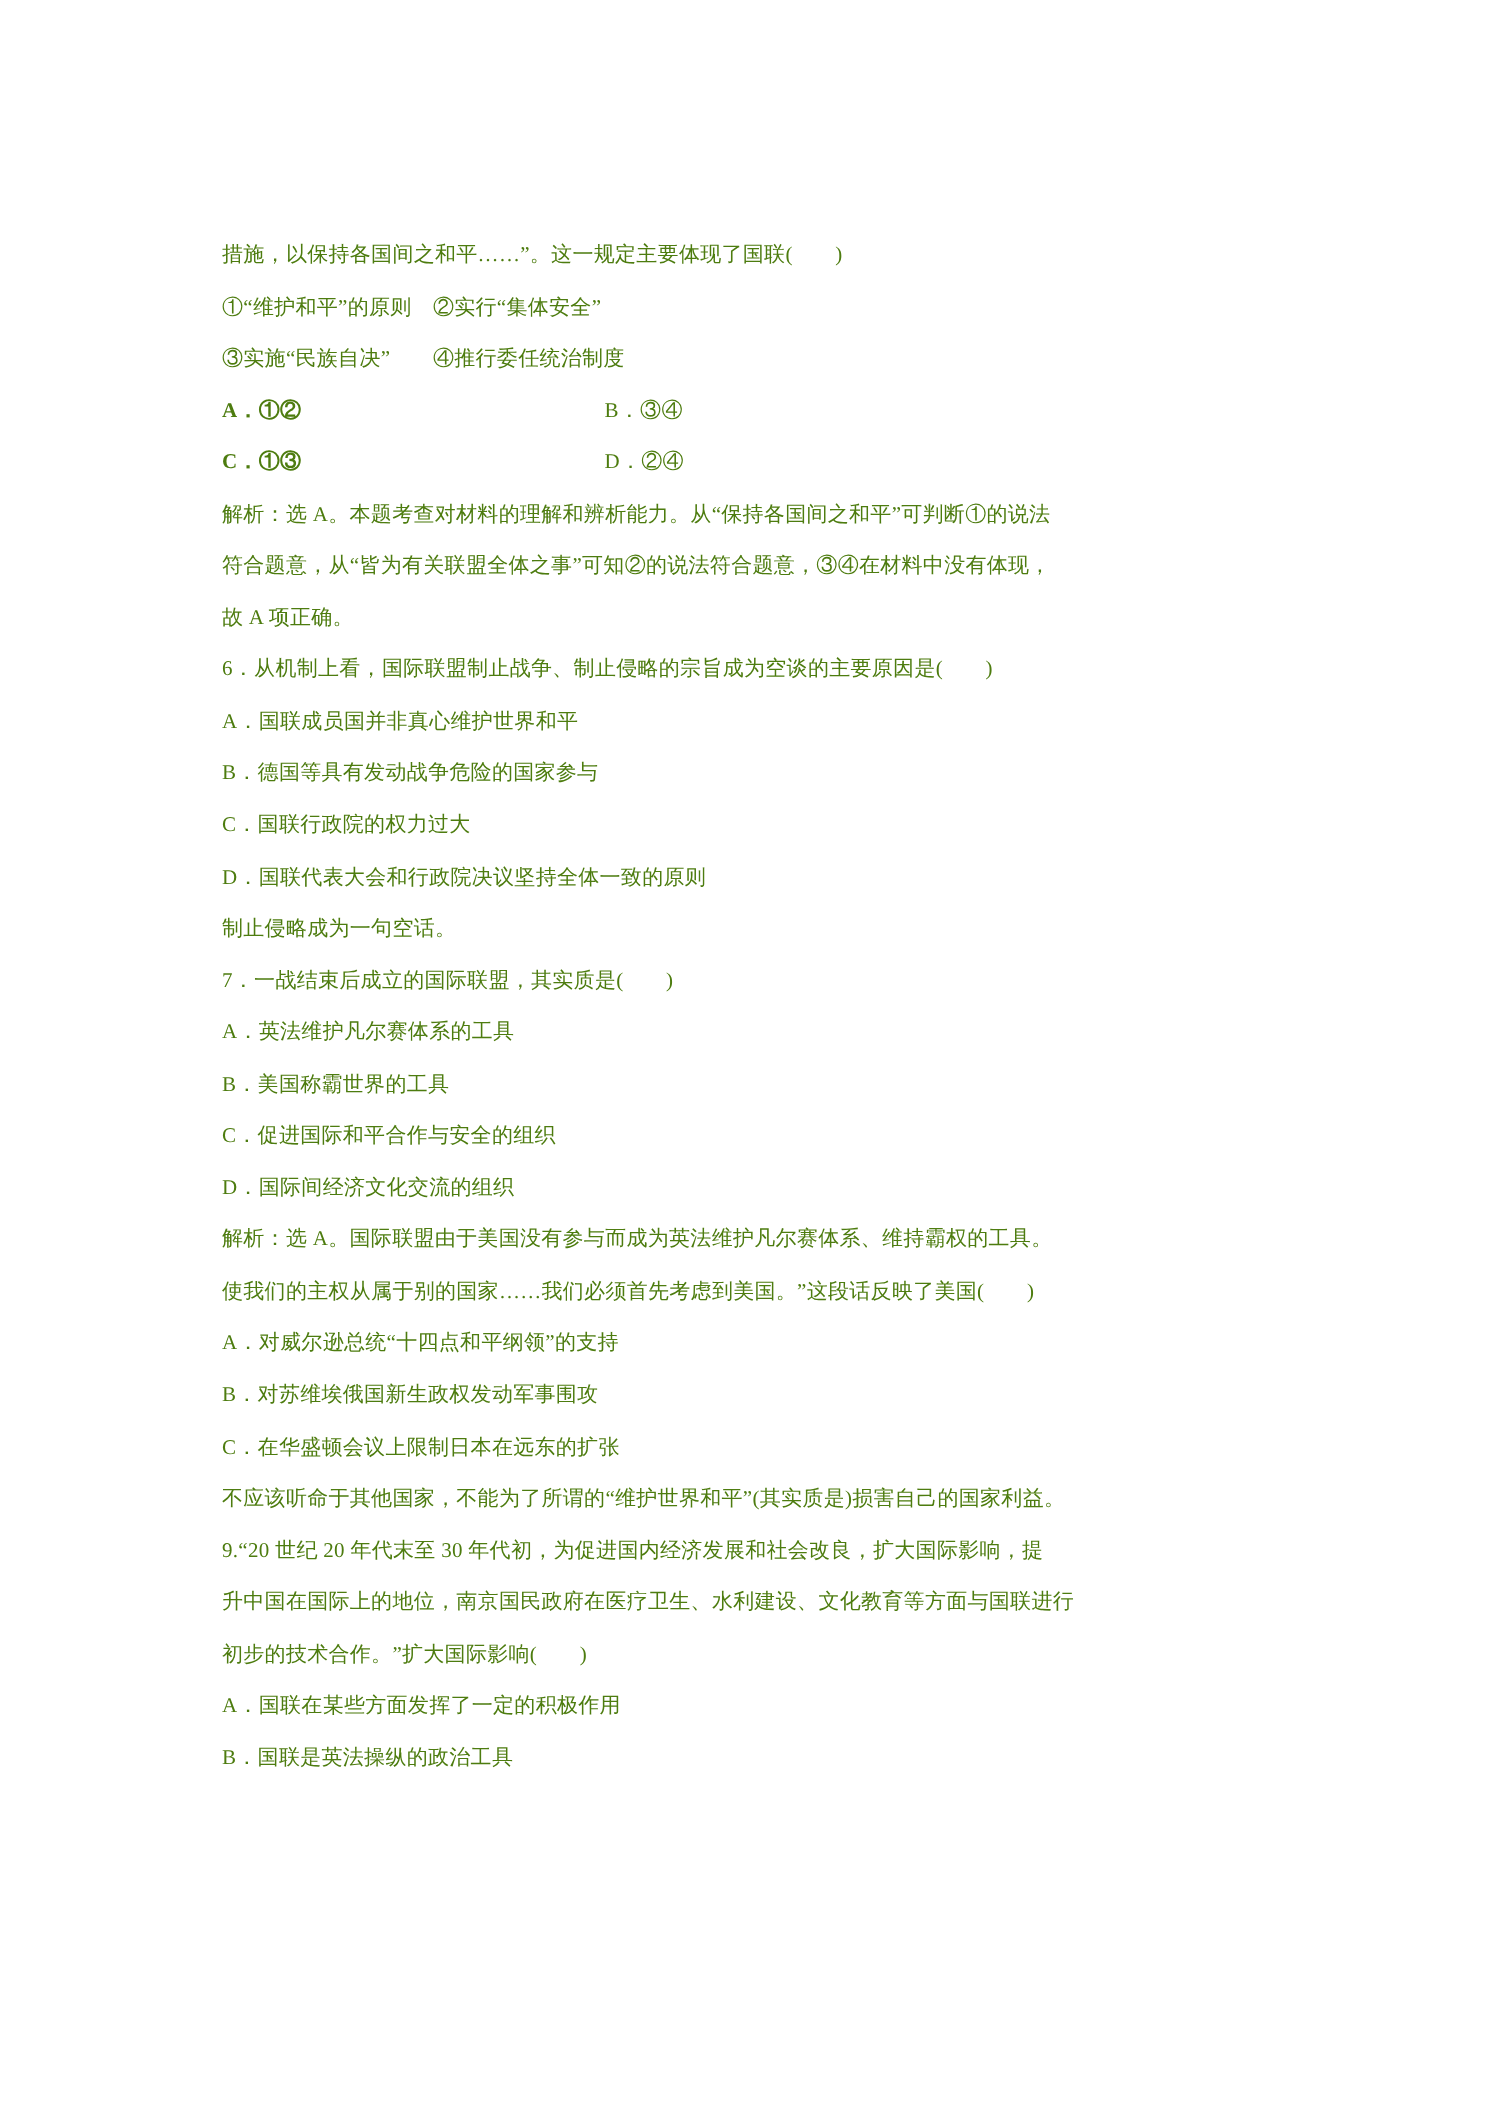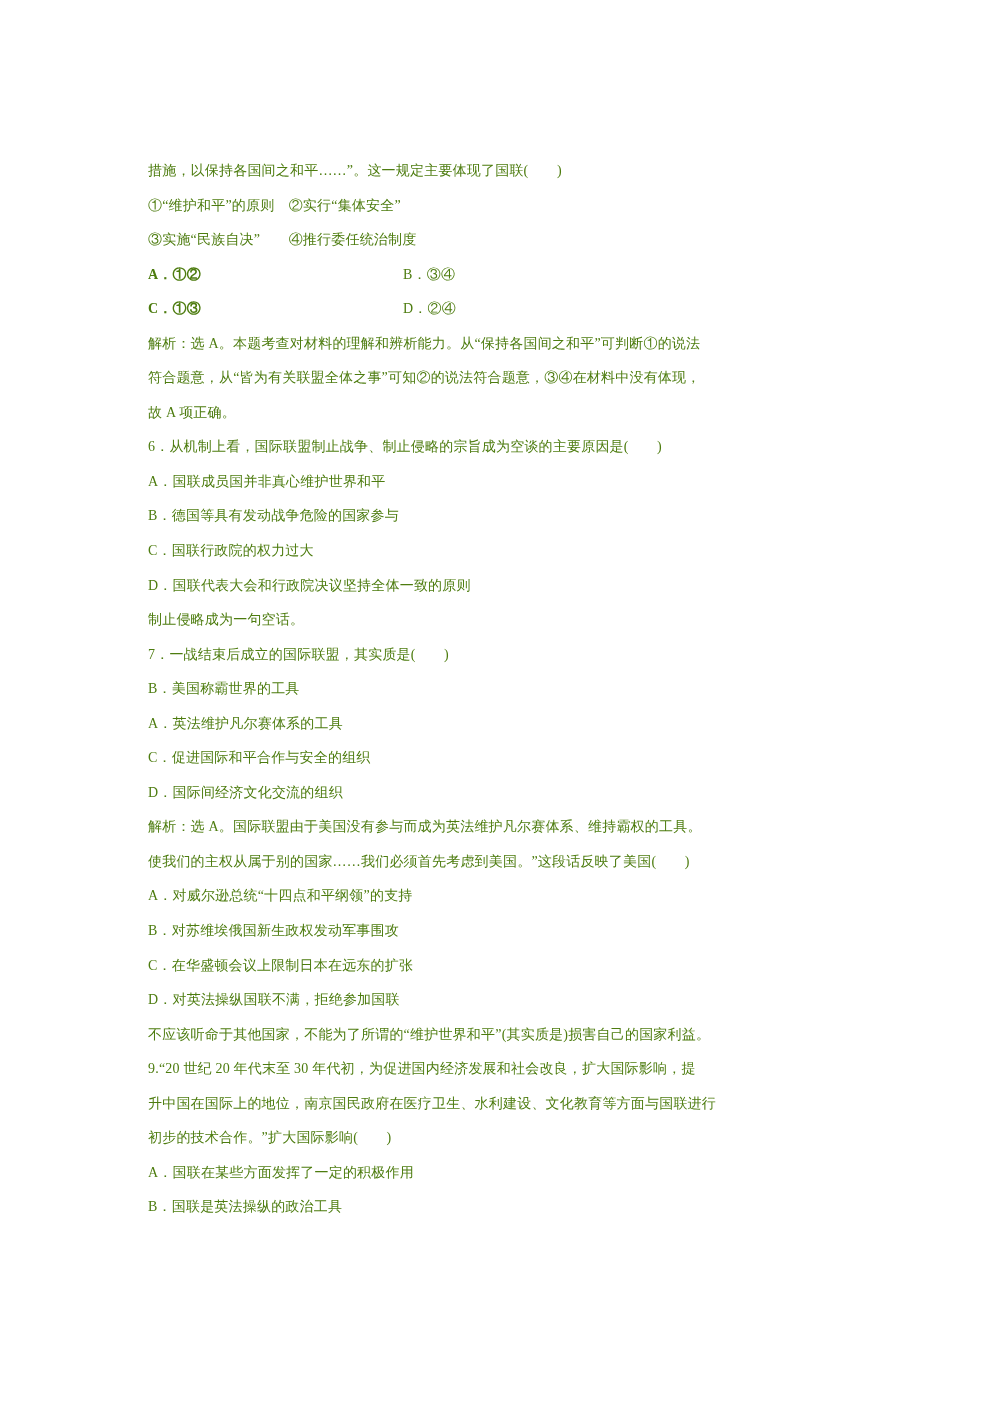--- a/index.html
+++ b/index.html
@@ -55,30 +55,29 @@
       <div class="line"><span class="bold">解析：</span><span>选 A。本题考查对材料的理解和辨析能力。从“保持各国间之和平”可判断①的说法</span></div>
       <div class="line"><span>符合题意，从“皆为有关联盟全体之事”可知②的说法符合题意，③④在材料中没有体现，</span></div>
       <div class="line"><span>故 A 项正确。</span></div>
       <div class="line"><span>6．从机制上看，国际联盟制止战争、制止侵略的宗旨成为空谈的主要原因是(　　)</span></div>
       <div class="line"><span>A．国联成员国并非真心维护世界和平</span></div>
       <div class="line"><span>B．德国等具有发动战争危险的国家参与</span></div>
       <div class="line"><span>C．国联行政院的权力过大</span></div>
       <div class="line"><span>D．国联代表大会和行政院决议坚持全体一致的原则</span></div>
       <div class="line"><span>制止侵略成为一句空话。</span></div>
       <div class="line"><span>7．一战结束后成立的国际联盟，其实质是(　　)</span></div>
+      <div class="line"><span>A．英法维护凡尔赛体系的工具</span></div>
       <div class="line"><span>B．美国称霸世界的工具</span></div>
-      <div class="line"><span>A．英法维护凡尔赛体系的工具</span></div>
       <div class="line"><span>C．促进国际和平合作与安全的组织</span></div>
       <div class="line"><span>D．国际间经济文化交流的组织</span></div>
       <div class="line"><span class="bold">解析：</span><span>选 A。国际联盟由于美国没有参与而成为英法维护凡尔赛体系、维持霸权的工具。</span></div>
       <div class="line"><span>使我们的主权从属于别的国家……我们必须首先考虑到美国。”这段话反映了美国(　　)</span></div>
       <div class="line"><span>A．对威尔逊总统“十四点和平纲领”的支持</span></div>
       <div class="line"><span>B．对苏维埃俄国新生政权发动军事围攻</span></div>
       <div class="line"><span>C．在华盛顿会议上限制日本在远东的扩张</span></div>
-      <div class="line"><span>D．对英法操纵国联不满，拒绝参加国联</span></div>
       <div class="line"><span>不应该听命于其他国家，不能为了所谓的“维护世界和平”(其实质是)损害自己的国家利益。</span></div>
       <div class="line"><span>9.“20 世纪 20 年代末至 30 年代初，为促进国内经济发展和社会改良，扩大国际影响，提</span></div>
       <div class="line"><span>升中国在国际上的地位，南京国民政府在医疗卫生、水利建设、文化教育等方面与国联进行</span></div>
       <div class="line"><span>初步的技术合作。”扩大国际影响(　　)</span></div>
       <div class="line"><span>A．国联在某些方面发挥了一定的积极作用</span></div>
       <div class="line strong"><span>B．国联是英法操纵的政治工具</span></div>
     </div>
 </div>
 
 </body></html>

